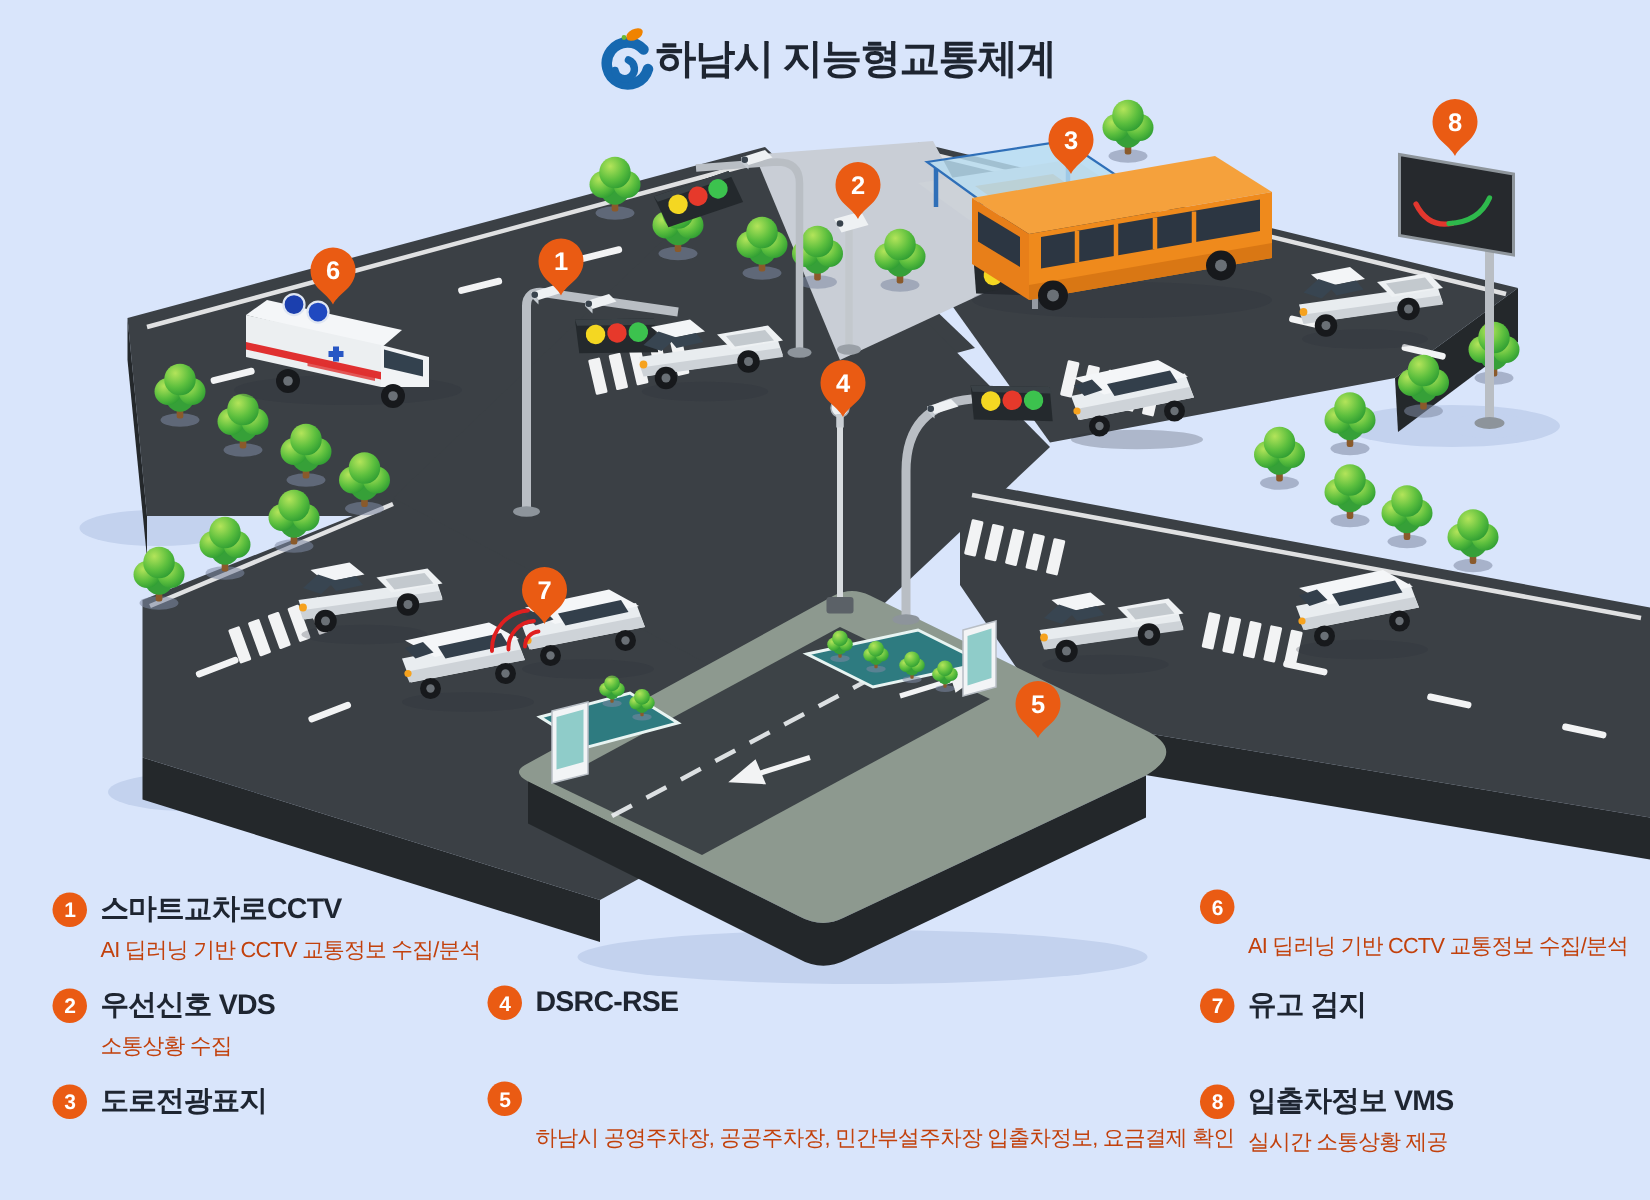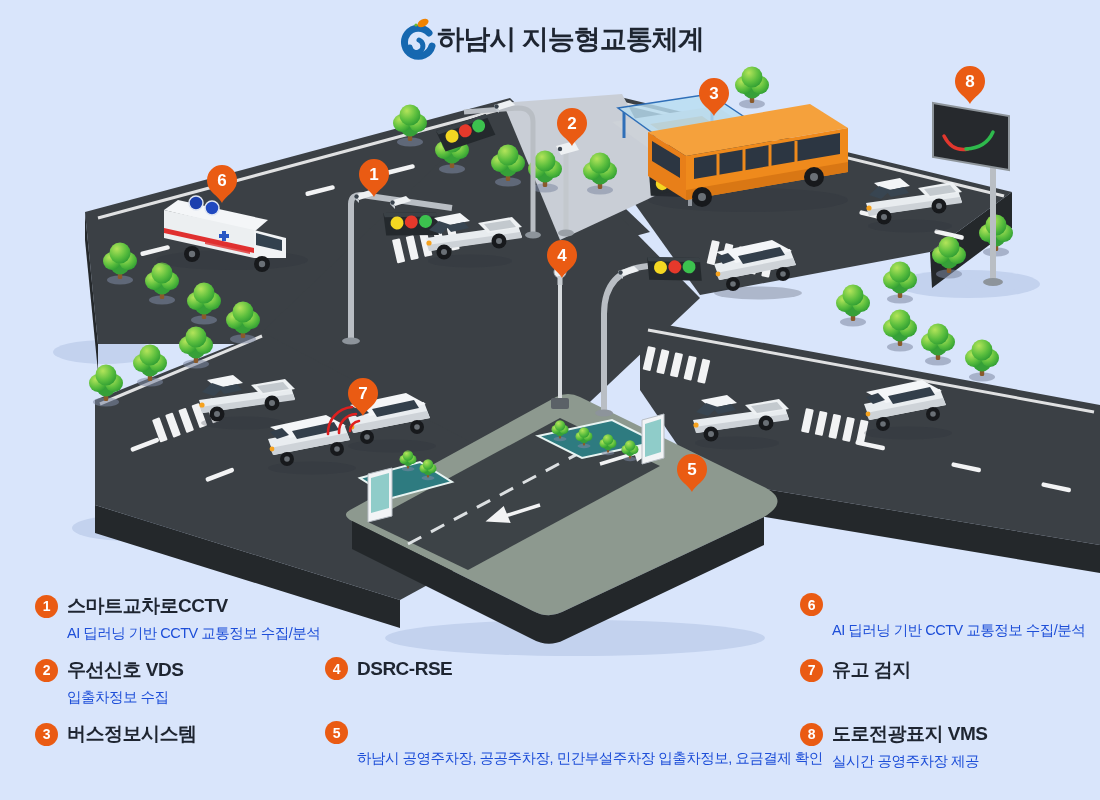--- a/index.html
+++ b/index.html
@@ -9,21 +9,21 @@
        align-items:center;gap:1px;z-index:5;}
   .hdr h1{margin:0;font-size:27px;font-weight:700;color:#1e2531;letter-spacing:-1px;}
   .scene-svg{position:absolute;left:0;top:0;width:1100px;height:800px;}
   .legend{position:absolute;left:35px;top:593px;display:grid;
           grid-template-columns:290px 475px 280px;grid-auto-rows:64px;z-index:5;}
   .li .t{display:flex;align-items:center;gap:9px;font-size:19px;font-weight:700;
          color:#1e2531;white-space:nowrap;letter-spacing:-0.5px;}
   .badge{width:23px;height:23px;border-radius:50%;background:#ea5b13;color:#fff;
          font-size:14px;font-weight:700;display:flex;align-items:center;
          justify-content:center;flex:none;}
-  .li .d{margin:5px 0 0 32px;font-size:14.5px;color:#1d4ed8;white-space:nowrap;
+  .li .d{margin:5px 0 0 32px;font-size:14.5px;color:#c2410c;white-space:nowrap;
          letter-spacing:-0.5px;}
   .p11{grid-column:1;grid-row:1}.p12{grid-column:1;grid-row:2}.p13{grid-column:1;grid-row:3}
   .p22{grid-column:2;grid-row:2}.p23{grid-column:2;grid-row:3}
   .p31{grid-column:3;grid-row:1}.p32{grid-column:3;grid-row:2}.p33{grid-column:3;grid-row:3}
   .pin-num{font:700 17px "Liberation Sans","DejaVu Sans",sans-serif;fill:#fff;}
 </style>
 </head>
 <body>
 
 <div class="stage">
@@ -356,27 +356,27 @@
         <span>스마트교차로CCTV</span>
         </div>
       <div class="d">AI 딥러닝 기반 CCTV 교통정보 수집/분석</div>
     </div>
 
     <div class="li p12">
       <div class="t">
           <span class="badge">2</span>
         <span>우선신호 VDS</span>
         </div>
-      <div class="d">입출차정보 수집</div>
+      <div class="d">소통상황 수집</div>
     </div>
 
     <div class="li p13">
       <div class="t">
           <span class="badge">3</span>
-        <span>버스정보시스템</span>
+        <span>도로전광표지</span>
         </div>
     </div>
 
     <div class="li p22">
       <div class="t">
           <span class="badge">4</span>
         <span>DSRC-RSE</span>
         </div>
     </div>
 
@@ -397,19 +397,19 @@
     <div class="li p32">
       <div class="t">
           <span class="badge">7</span>
         <span>유고 검지</span>
         </div>
     </div>
 
     <div class="li p33">
       <div class="t">
           <span class="badge">8</span>
-        <span>도로전광표지 VMS</span>
-        </div>
-      <div class="d">실시간 공영주차장 제공</div>
+        <span>입출차정보 VMS</span>
+        </div>
+      <div class="d">실시간 소통상황 제공</div>
     </div>
 
   </div>
 </div>
 
 </body></html>

